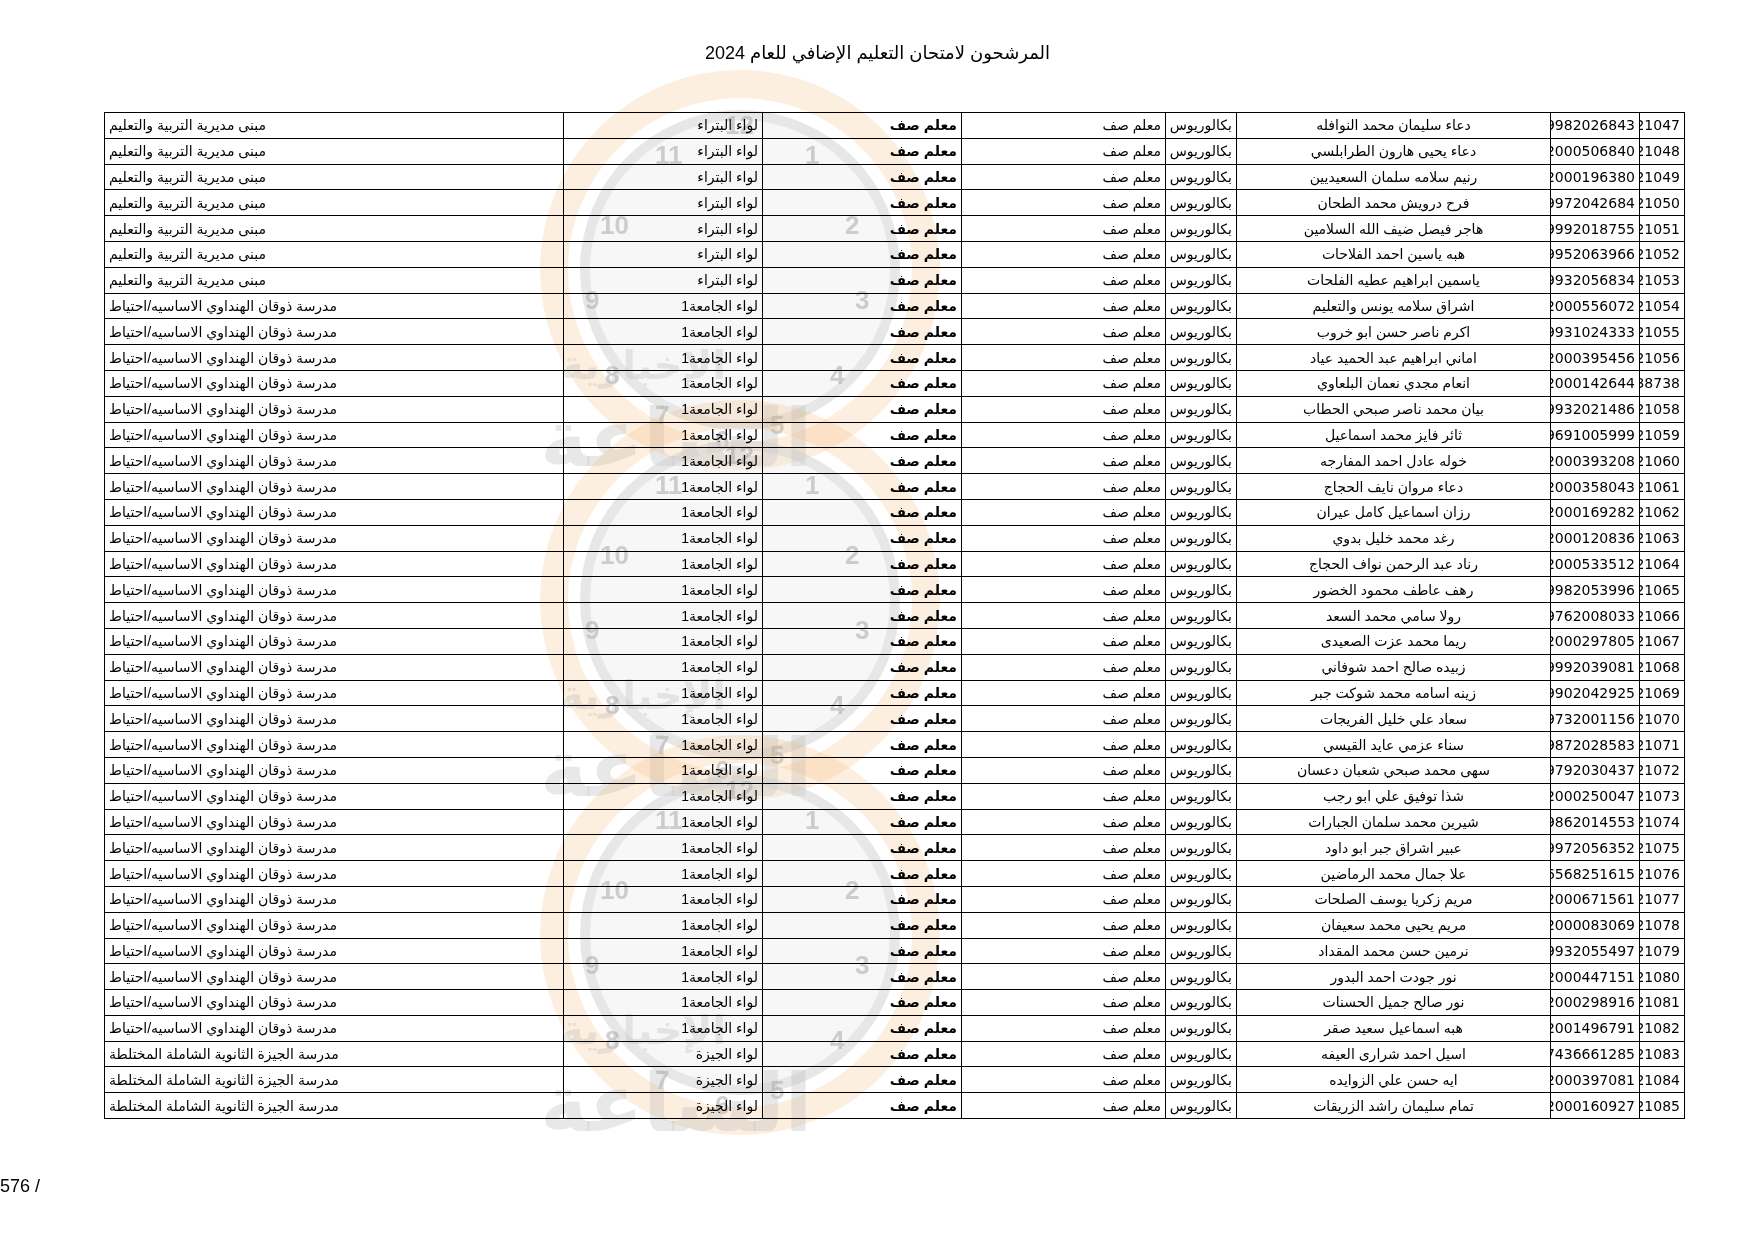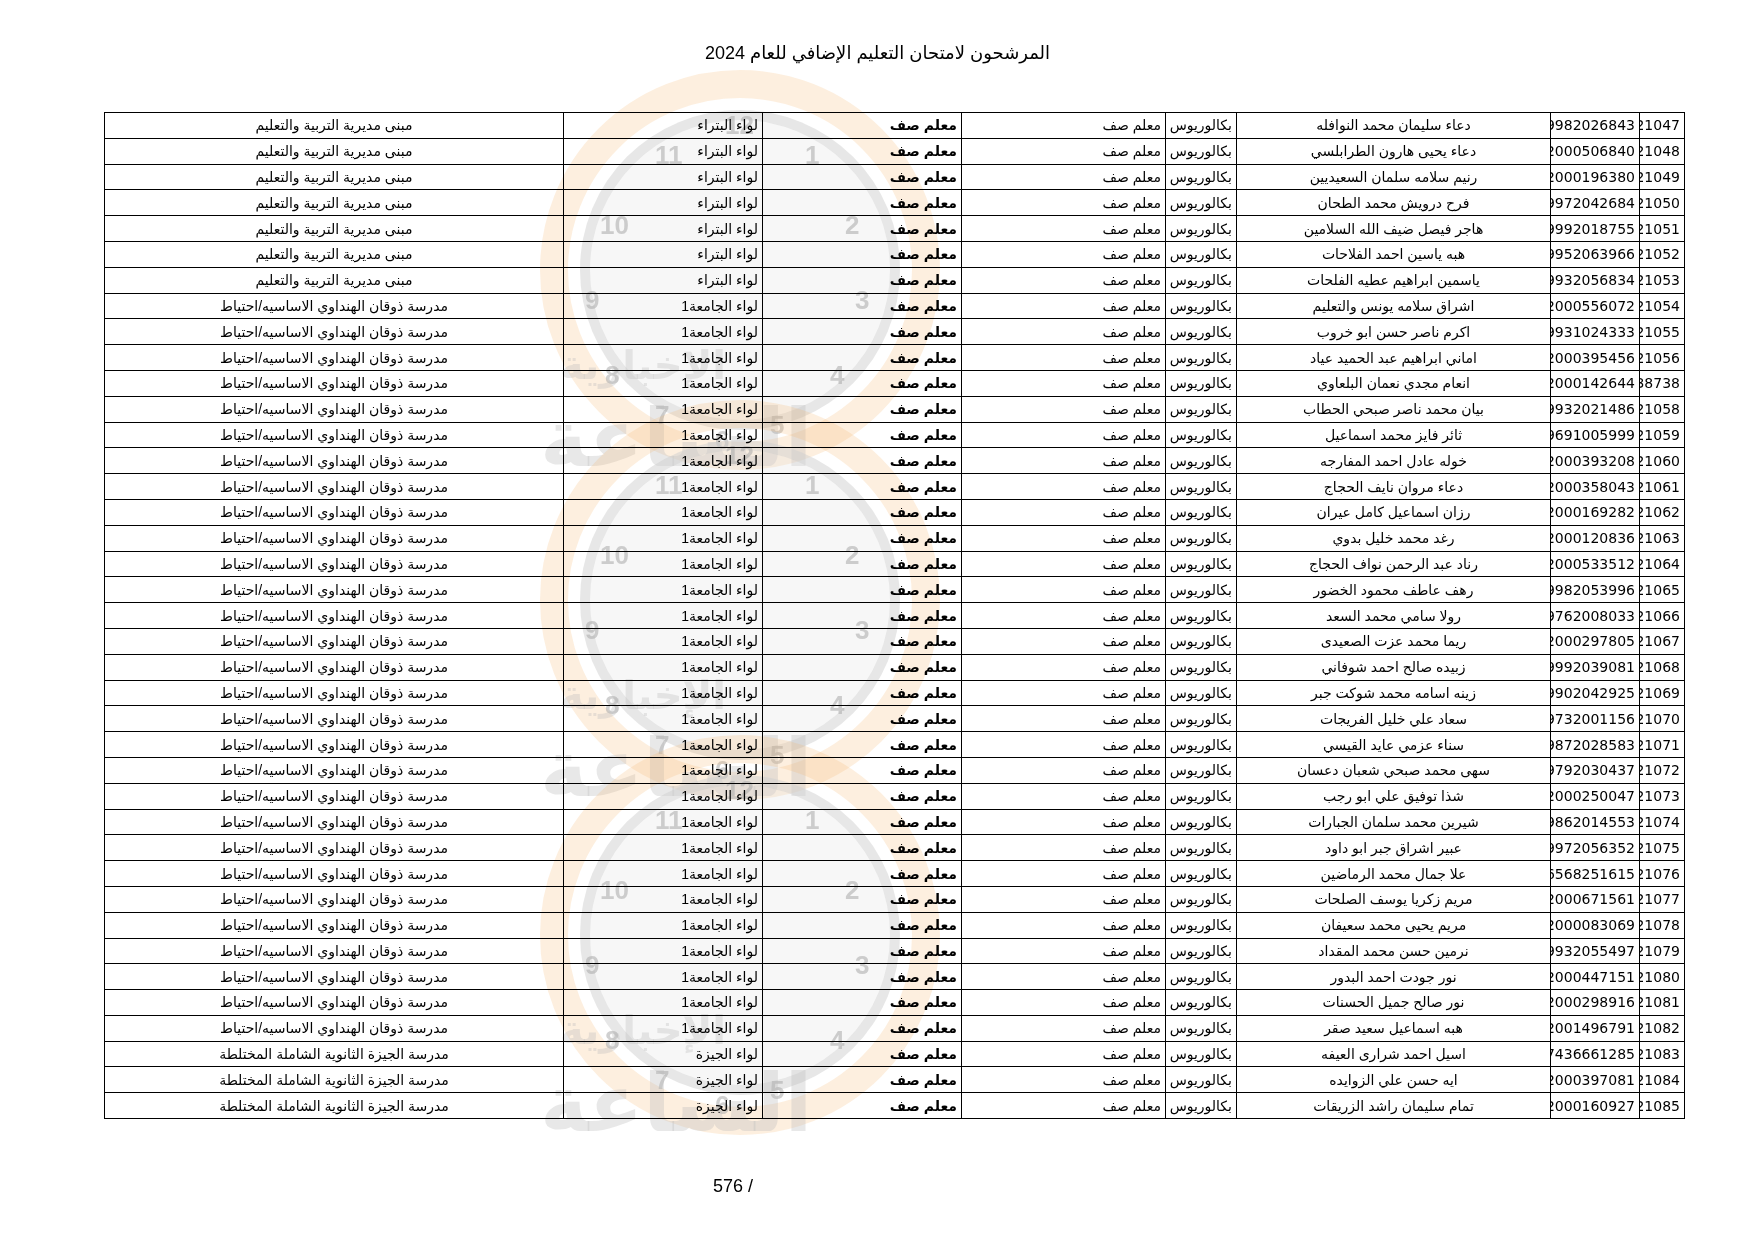--- a/index.html
+++ b/index.html
@@ -15,22 +15,22 @@
   .title { position: absolute; top: 42px; left: 0; width: 1755px; text-align: center; font-size: 18px; direction: rtl; z-index: 2; }
   table.grid { position: absolute; left: 104px; top: 112px; width: 1550px; border-collapse: collapse; direction: rtl; z-index: 2; table-layout: fixed; }
   table.grid td { border: 1px solid #000; height: 24.8px; padding: 0 4px; font-size: 14px; white-space: nowrap; overflow: hidden; line-height: 24px; }
   td.c-seq { width: 36px; font-family: "DejaVu Sans", sans-serif; font-size: 14px; text-align: left; }
   td.c-nat { width: 80px; font-family: "DejaVu Sans", sans-serif; font-size: 14px; text-align: left; }
   td.c-name { width: 305px; text-align: center; }
   td.c-deg { width: 62px; text-align: left; }
   td.c-spec { width: 195px; text-align: right; }
   td.c-job { width: 190px; text-align: right; font-weight: bold; }
   td.c-dir { width: 190px; text-align: right; }
-  td.c-center { width: 450px; text-align: center; }
-  .footer { position: absolute; top: 1176px; left: 0; width: 1466px; text-align: center; font-size: 18px; z-index: 2; }
+  td.c-center { width: 450px; text-align: left; }
+  .footer { position: absolute; top: 1176px; left: 0; width: 1466px; text-align: left; font-size: 18px; z-index: 2; }
 </style>
 </head>
 <body>
 
 <div id="wm-layer">
     <div class="watermark" style="top: 70px;">
       <div class="wm-ring"></div>
       <div class="wm-face"></div>
       <span class="wm-num" style="left:185px;top:40px">12</span>
       <span class="wm-num" style="left:265px;top:70px">1</span>

